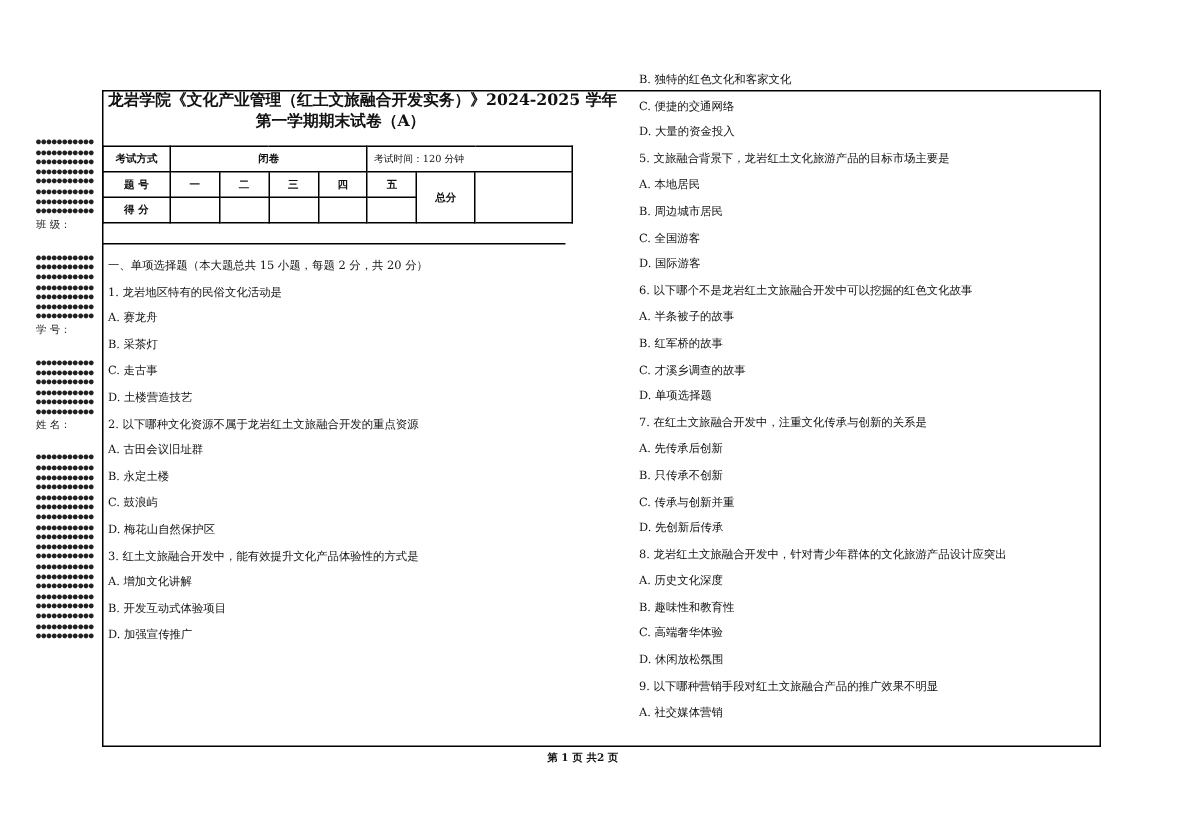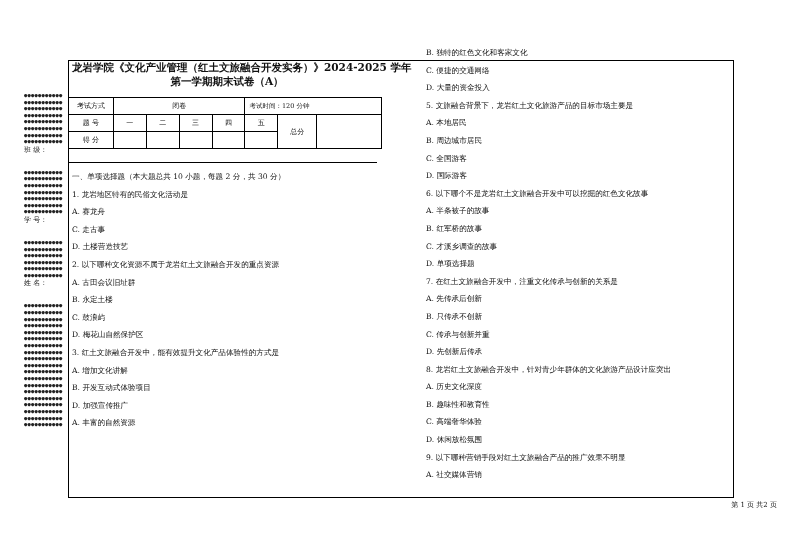--- a/index.html
+++ b/index.html
@@ -8,28 +8,28 @@
   .binding { position:absolute; left:8px; top:92px; width:52px; font-size:6px; line-height:6.6px; color:#222;margin-left:16px; }
   .binding .dots { letter-spacing:0.2px; white-space:nowrap; overflow:hidden; font-family:"DejaVu Sans Mono",monospace; font-size:5.5px; font-weight:bold; }
   .binding .lbl { font-size:7px; line-height:9px; margin:1px 0 14px 0; }
   .frame { position:absolute; left:68px; top:60px; width:666px; height:438px;
            border:1.2px solid #000; border-left:1.5px solid #000; box-sizing:border-box; }
   .title { position:absolute; left:72px; top:61px; width:310px; font-size:10.5px; font-weight:bold; line-height:13px; text-align:center; }
   .title .l1 { text-align:left; white-space:nowrap; }
   .title .l2 { margin-top:1px; }
   table.score { position:absolute; left:68px; top:97px; width:314px; border-collapse:collapse; font-size:7px; }
   table.score td { border:1px solid #000; height:16px; text-align:center; padding:0; }
-  table.score td.b { font-weight:normal; }
+  table.score td.b { font-weight:bold; }
   table.score td.left-text { text-align:left; padding-left:4px; font-size:6.5px; }
   .sep { position:absolute; left:68px; top:162px; width:309px; height:1.3px; background:#000; }
   .col { position:absolute; font-size:7.6px; line-height:17.6px; }
   .col .line { white-space:nowrap; }
   .left-col { left:72px; top:168px; }
   .right-col { left:426px; top:44px; }
-  .footer { position:absolute; left:0; width:777px; top:500px; text-align:right; font-size:7px; font-weight:normal; }
+  .footer { position:absolute; left:0; width:777px; top:500px; text-align:center; font-size:7px; font-weight:bold; }
 </style>
 </head>
 <body>
 
 <div class="binding">
   <div id="bind-dots-1">
       <div class="dots">●●●●●●●●●●●</div>
       <div class="dots">●●●●●●●●●●●</div>
       <div class="dots">●●●●●●●●●●●</div>
       <div class="dots">●●●●●●●●●●●</div>
@@ -122,35 +122,35 @@
     <td></td>
     <td></td>
     <td></td>
   </tr>
 </tbody>
   </table>
 
 <div class="sep"></div>
 
 <div class="col left-col">
-  <div class="line">一、单项选择题（本大题总共 10 小题，每题 2 分，共 30 分）</div>
+  <div class="line">一、单项选择题（本大题总共 15 小题，每题 2 分，共 20 分）</div>
   <div class="line">1. 龙岩地区特有的民俗文化活动是</div>
   <div class="line">A. 赛龙舟</div>
+  <div class="line">B. 采茶灯</div>
   <div class="line">C. 走古事</div>
   <div class="line">D. 土楼营造技艺</div>
   <div class="line">2. 以下哪种文化资源不属于龙岩红土文旅融合开发的重点资源</div>
   <div class="line">A. 古田会议旧址群</div>
   <div class="line">B. 永定土楼</div>
   <div class="line">C. 鼓浪屿</div>
   <div class="line">D. 梅花山自然保护区</div>
   <div class="line">3. 红土文旅融合开发中，能有效提升文化产品体验性的方式是</div>
   <div class="line">A. 增加文化讲解</div>
   <div class="line">B. 开发互动式体验项目</div>
   <div class="line">D. 加强宣传推广</div>
-  <div class="line">A. 丰富的自然资源</div>
 </div>
 
 <div class="col right-col">
   <div class="line">B. 独特的红色文化和客家文化</div>
   <div class="line">C. 便捷的交通网络</div>
   <div class="line">D. 大量的资金投入</div>
   <div class="line">5. 文旅融合背景下，龙岩红土文化旅游产品的目标市场主要是</div>
   <div class="line">A. 本地居民</div>
   <div class="line">B. 周边城市居民</div>
   <div class="line">C. 全国游客</div>

